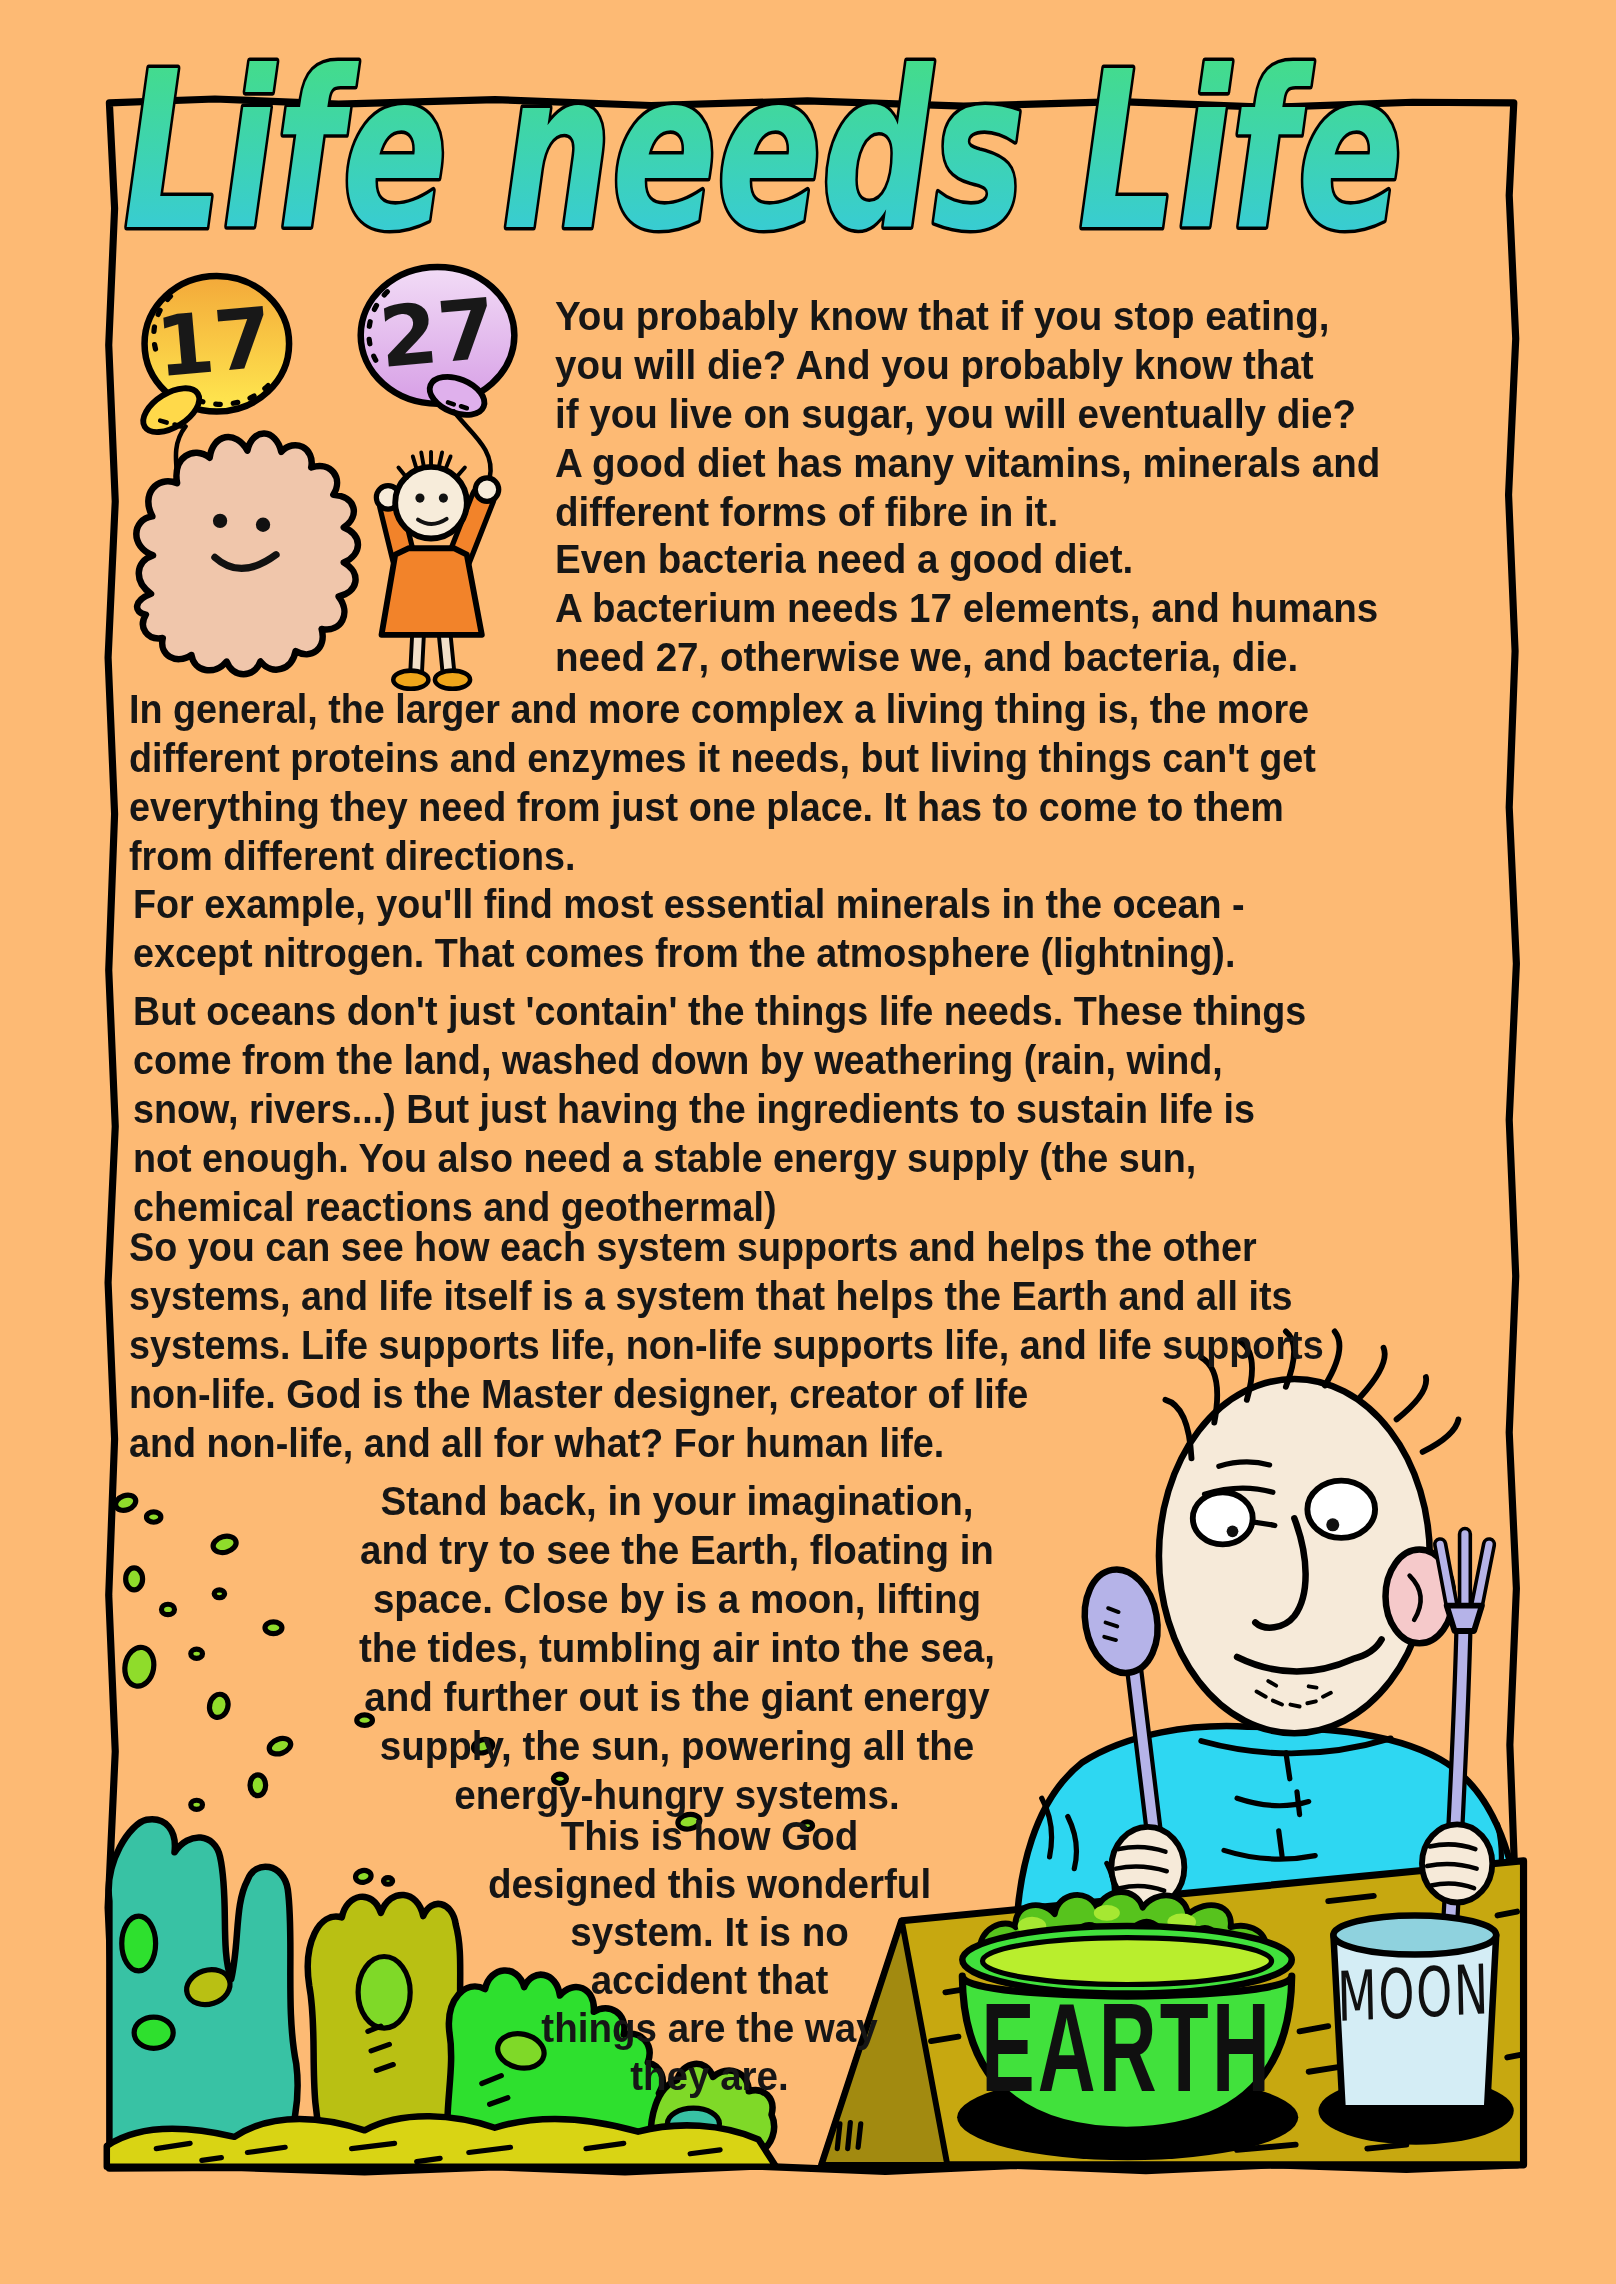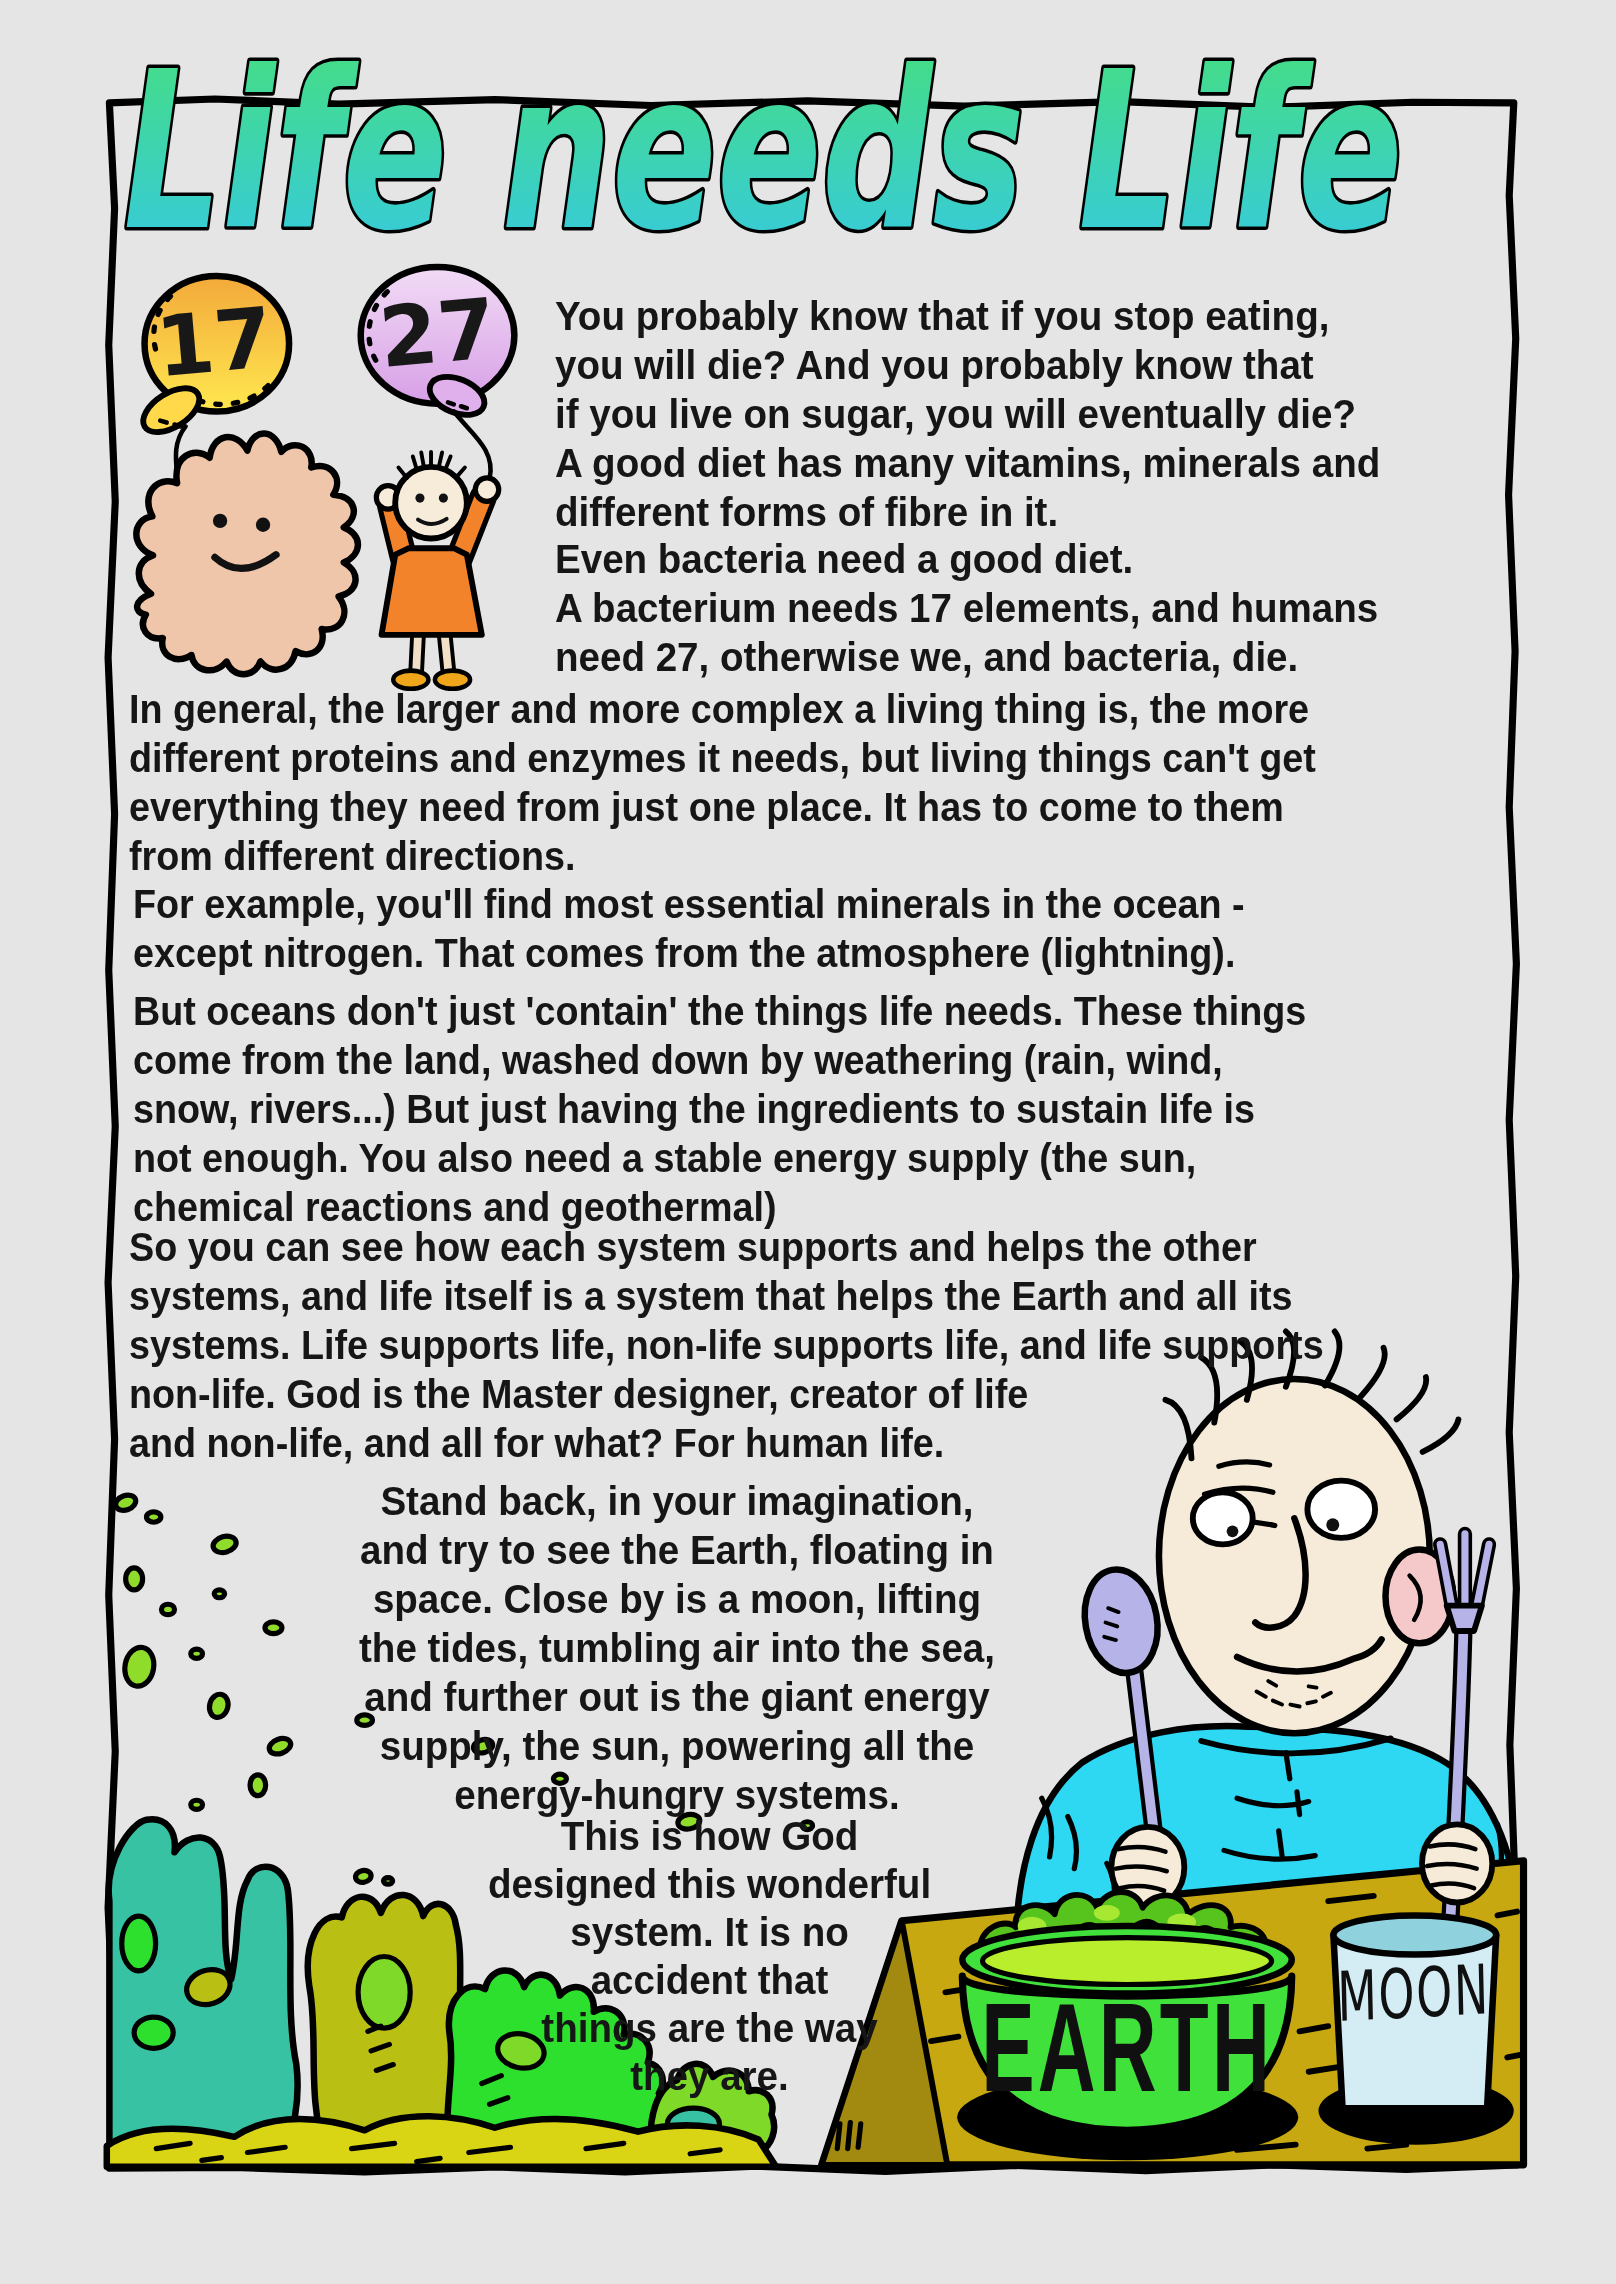--- a/index.html
+++ b/index.html
@@ -1,16 +1,16 @@
 <!DOCTYPE html>
 <html style="font-size:10.4px"><head>
 <meta charset="utf-8">
 <style>
   html,body{margin:0;padding:0;background:#ffffff;}
-  #page{position:relative;width:1616px;height:2284px;background:#e5e5e5;overflow:hidden;
+  #page{position:relative;width:1616px;height:2284px;background:#fdba74;overflow:hidden;
         font-family:"Liberation Sans",sans-serif;}
   #art{position:absolute;left:0;top:0;}
   .para{position:absolute;color:#161616;font-weight:700;font-size:41px;line-height:49px;}
   .para .ln{white-space:pre;}
   .squeeze92{transform:scaleX(0.92);transform-origin:left top;}
   .squeeze94{transform:scaleX(0.94);transform-origin:left top;}
   .centered{text-align:center;transform:scaleX(0.94);transform-origin:center top;}
 </style>
 </head>
 <body>

